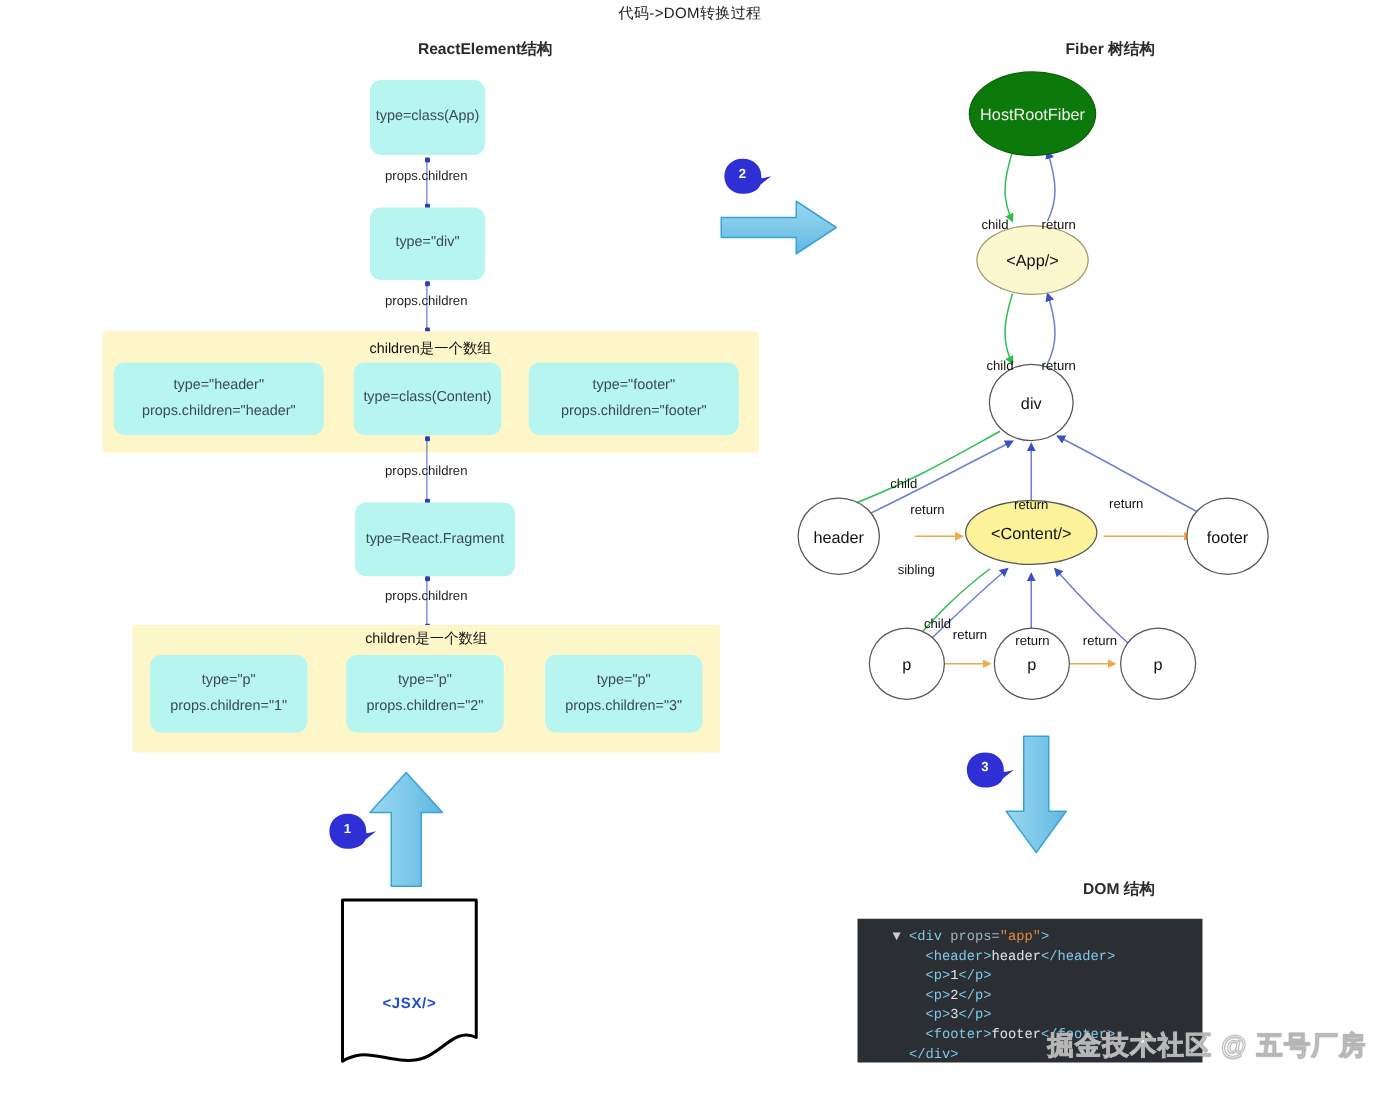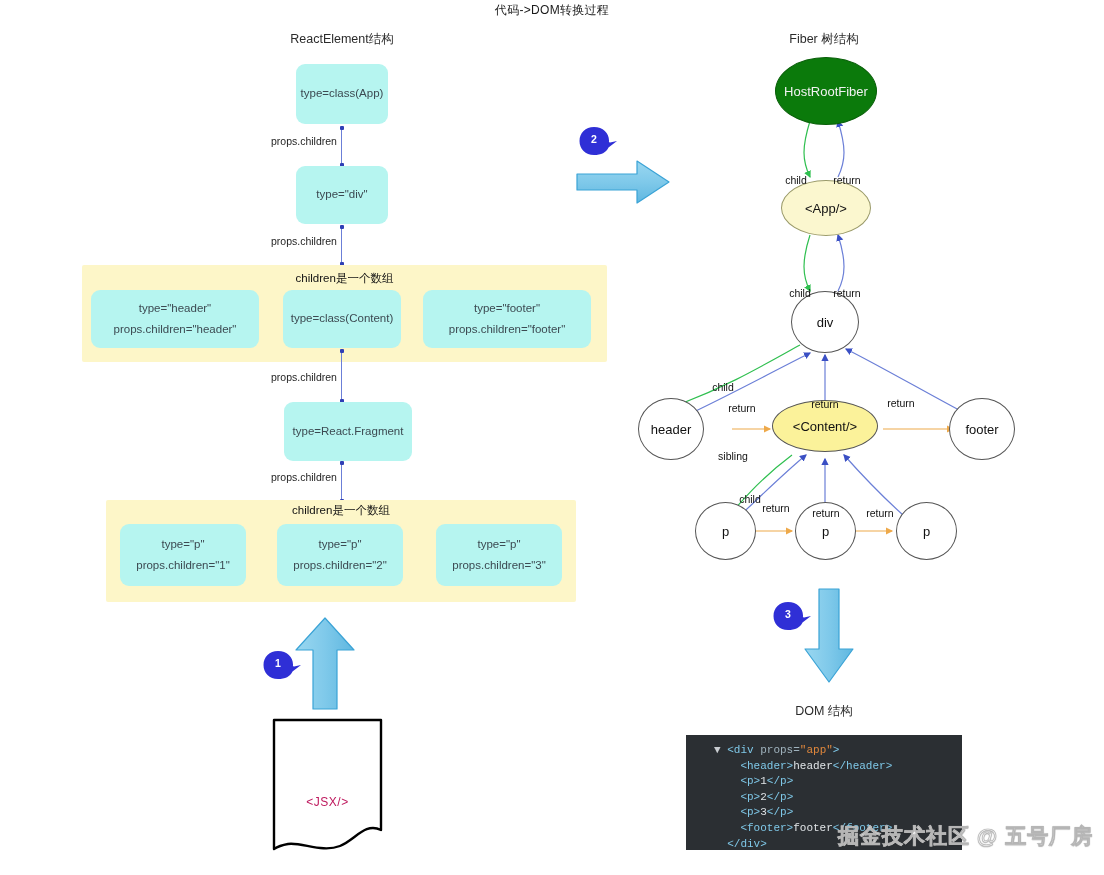--- a/index.html
+++ b/index.html
@@ -8,47 +8,47 @@
     font-family:"Liberation Sans","DejaVu Sans",sans-serif;
     color:#222;
   }
   .abs{position:absolute;}
 
   
   .diagram-title{
     top:2px;left:0;width:1104px;text-align:center;
     font-size:12px;color:#1a1a1a;letter-spacing:.3px;
   }
-  .col-title{font-size:12.5px;color:#2b2b2b;text-align:center;}
+  .col-title{font-size:12.5px;color:#2b2b2b;text-align:right;font-weight:bold;}
 
   
   .re-box{
     background:#b6f5f0;border-radius:9px;
     display:flex;flex-direction:column;align-items:center;justify-content:center;
     color:#3c4a52;font-size:11.5px;line-height:1.85;text-align:center;
   }
   .re-box span{display:block;white-space:nowrap;}
 
   .edge-label{
-    font-size:10.5px;color:#1f1f1f;text-align:left;white-space:nowrap;
+    font-size:10.5px;color:#1f1f1f;text-align:center;white-space:nowrap;
   }
   .v-line{background:#6b7fd7;width:1.3px;}
   .v-dot{width:4px;height:4px;background:#2f3fb5;border-radius:1px;}
 
   
   .array-band{
     background:#fdf6c8;border-radius:2px;
   }
   .array-band-title{
     font-size:11.5px;color:#111;text-align:center;white-space:nowrap;
   }
 
   
   .jsx-doc-label{
-    font-size:12px;color:#be185d;font-weight:normal;letter-spacing:.5px;
+    font-size:12px;color:#1d4ed8;font-weight:bold;letter-spacing:.5px;
   }
 
   
   .fnode{
     border-radius:50%;
     display:flex;align-items:center;justify-content:center;
     text-align:center;box-sizing:border-box;
   }
   .fnode.root{background:#0b7a0b;color:#f2f2f2;font-size:13px;border:1px solid #0a5f0a;}
   .fnode.app{background:#fbf7cf;color:#111;font-size:13px;border:1px solid #9a9a6a;}

